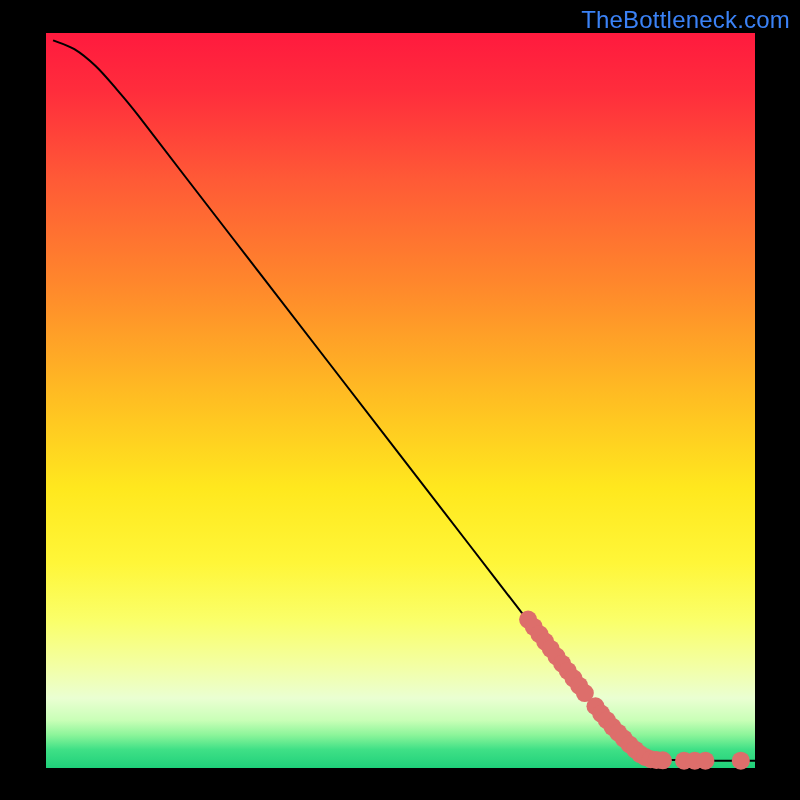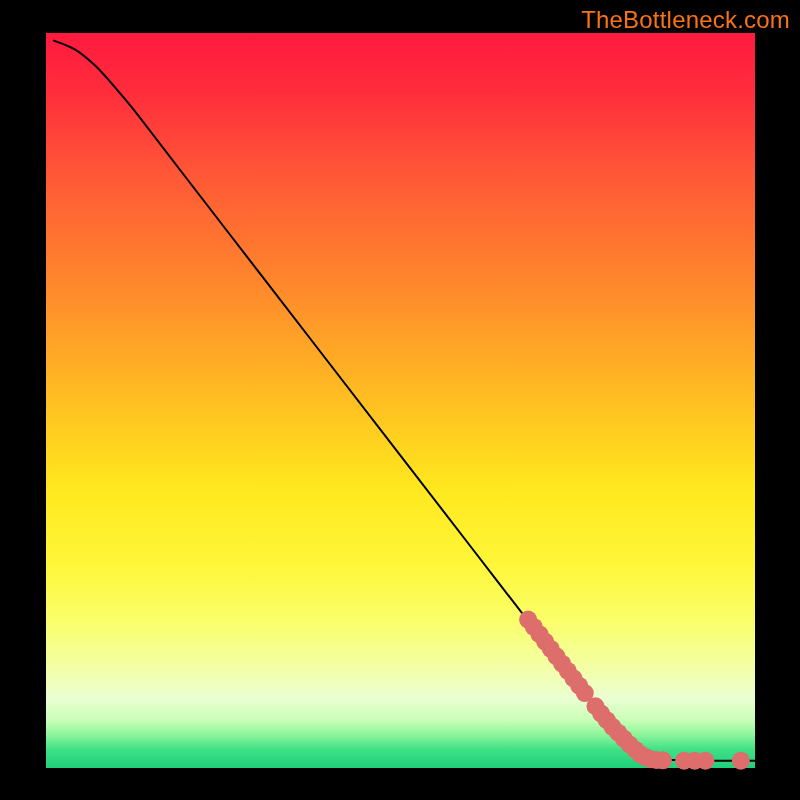--- a/index.html
+++ b/index.html
@@ -16,21 +16,21 @@
     width: 800px;
     height: 800px;
     background: #000;
   }
   .watermark {
     position: absolute;
     top: 6px;
     right: 10px;
     font-size: 24px;
     font-weight: 400;
-    color: #f97316;
+    color: #3b82f6;
     letter-spacing: 0.2px;
     user-select: none;
   }
   svg {
     position: absolute;
     top: 0;
     left: 0;
   }
 </style>
 </head>

